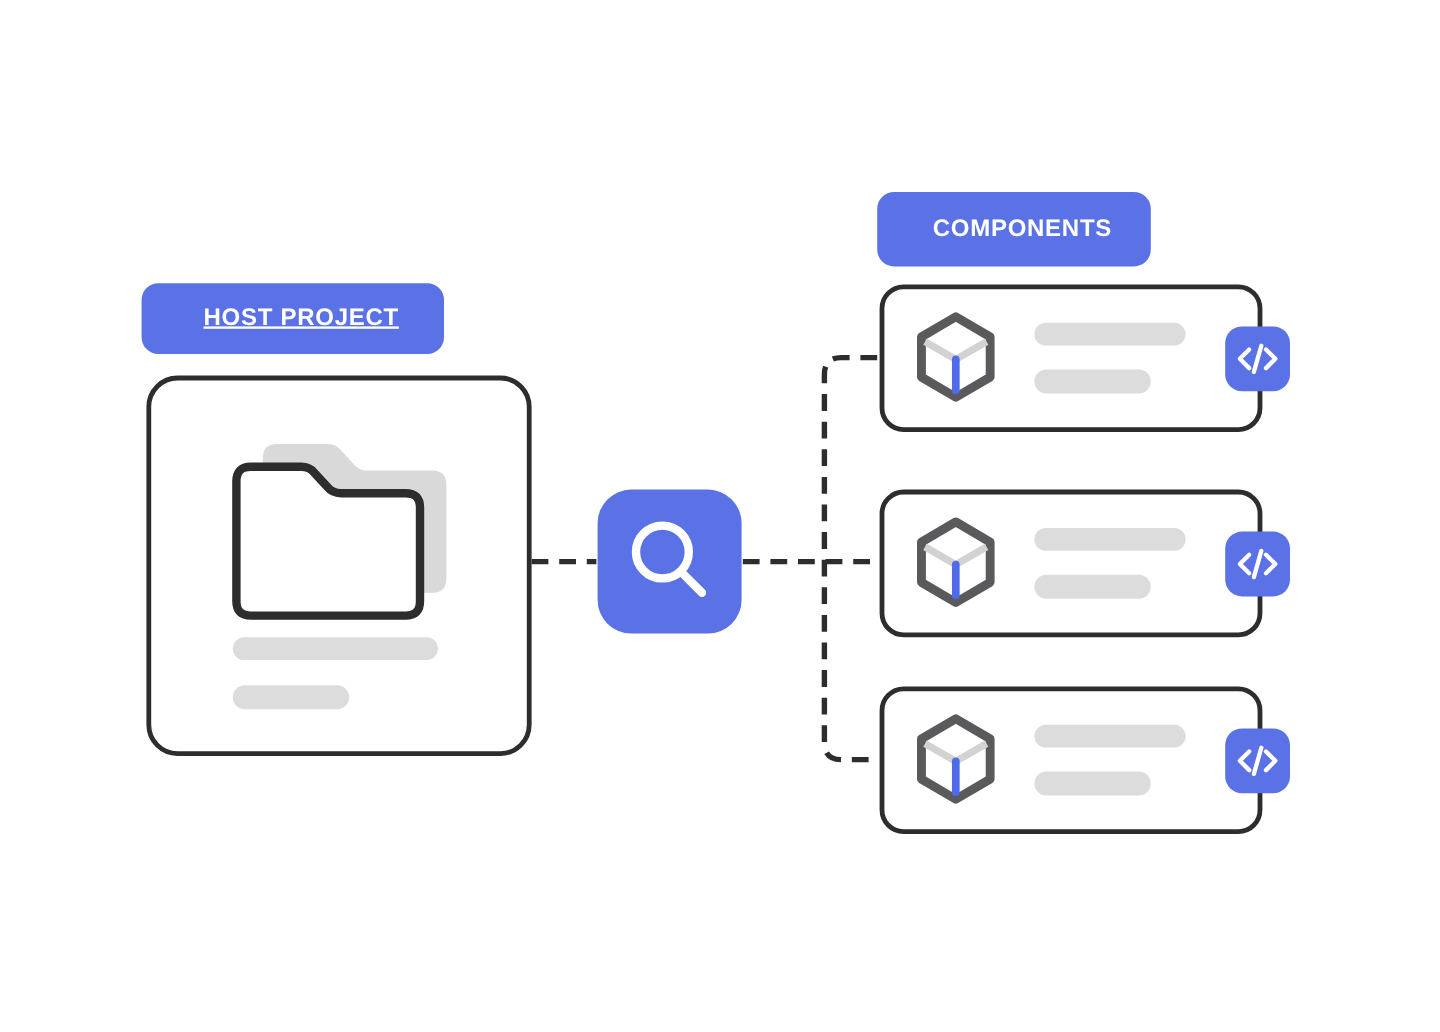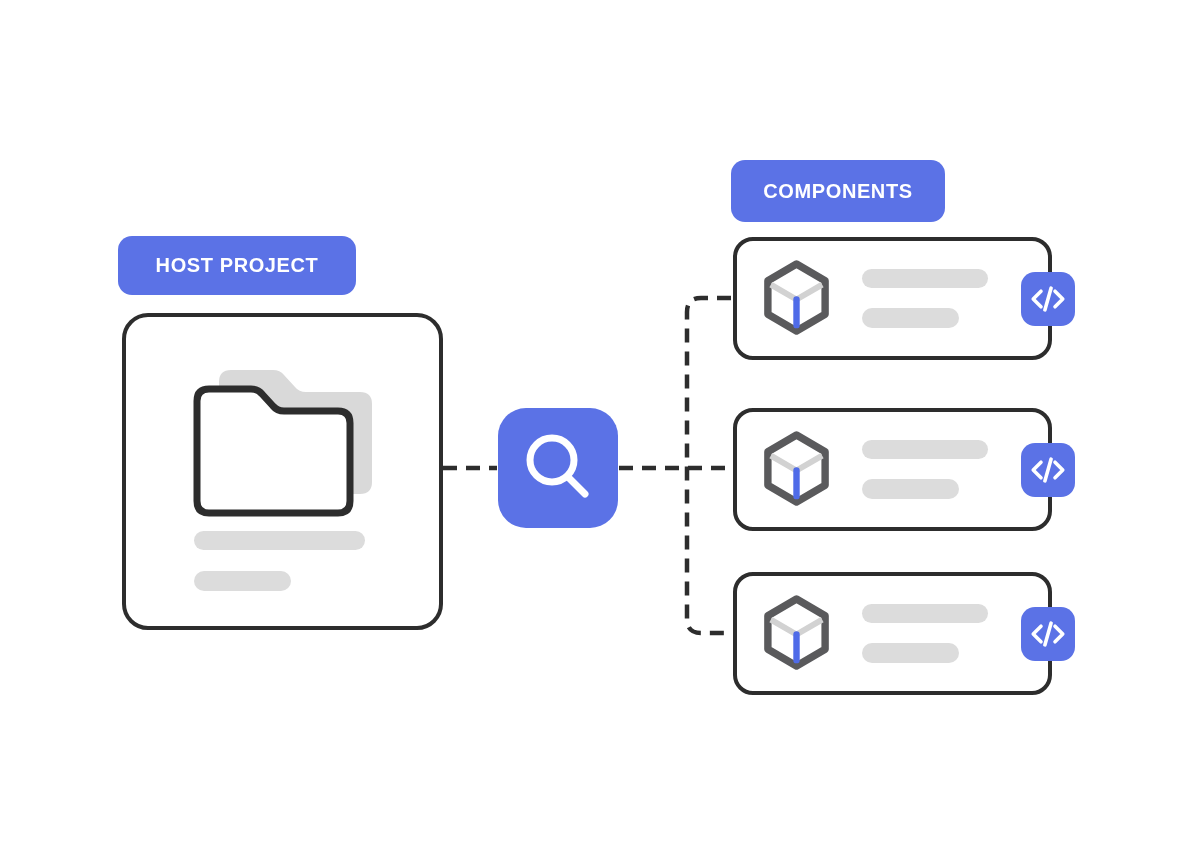--- a/index.html
+++ b/index.html
@@ -10,23 +10,23 @@
   }
   .canvas{position:relative;width:1200px;height:860px;background:#ffffff;}
 
   
   .connectors{position:absolute;left:0;top:0;width:1200px;height:860px;z-index:0;}
 
   
   .pill{
     position:absolute;display:flex;align-items:center;justify-content:center;
     background:var(--accent,#5b72e6);color:#ffffff;border-radius:14px;
-    font-size:20px;font-weight:700;letter-spacing:0.6px;z-index:2;
+    font-size:20px;font-weight:700;letter-spacing:0.6px;z-index:2;padding-left:14px;
   }
-  .pill.host{left:118px;top:236px;width:238px;height:59px;}
+  .pill.host{left:118px;top:236px;width:238px;height:59px;text-decoration:underline;}
   .pill.components{left:731px;top:160px;width:214px;height:62px;}
 
   
   .host-box{
     position:absolute;left:122px;top:313px;width:321px;height:317px;
     background:#ffffff;border:4px solid #2d2d2d;border-radius:26px;
     box-sizing:border-box;z-index:1;
   }
   .host-box .folder-wrap{position:absolute;left:67px;top:52px;width:182px;height:148px;}
   .bar{position:absolute;background:#dcdcdc;border-radius:10px;}

